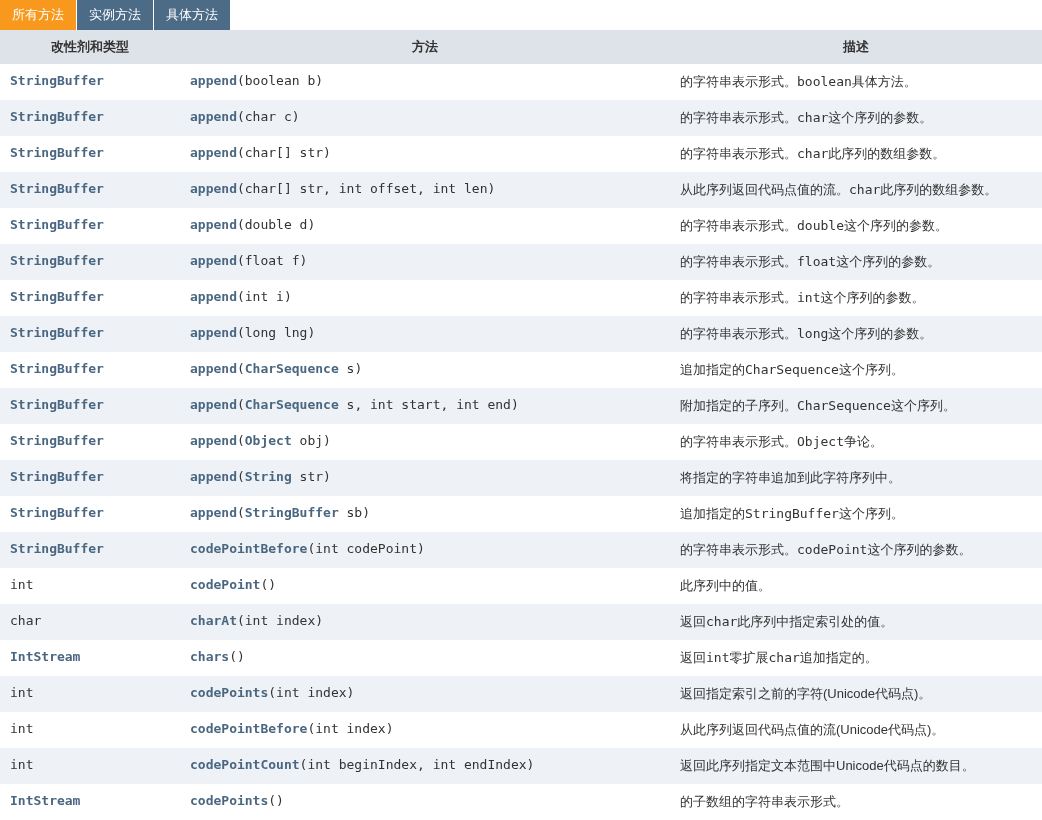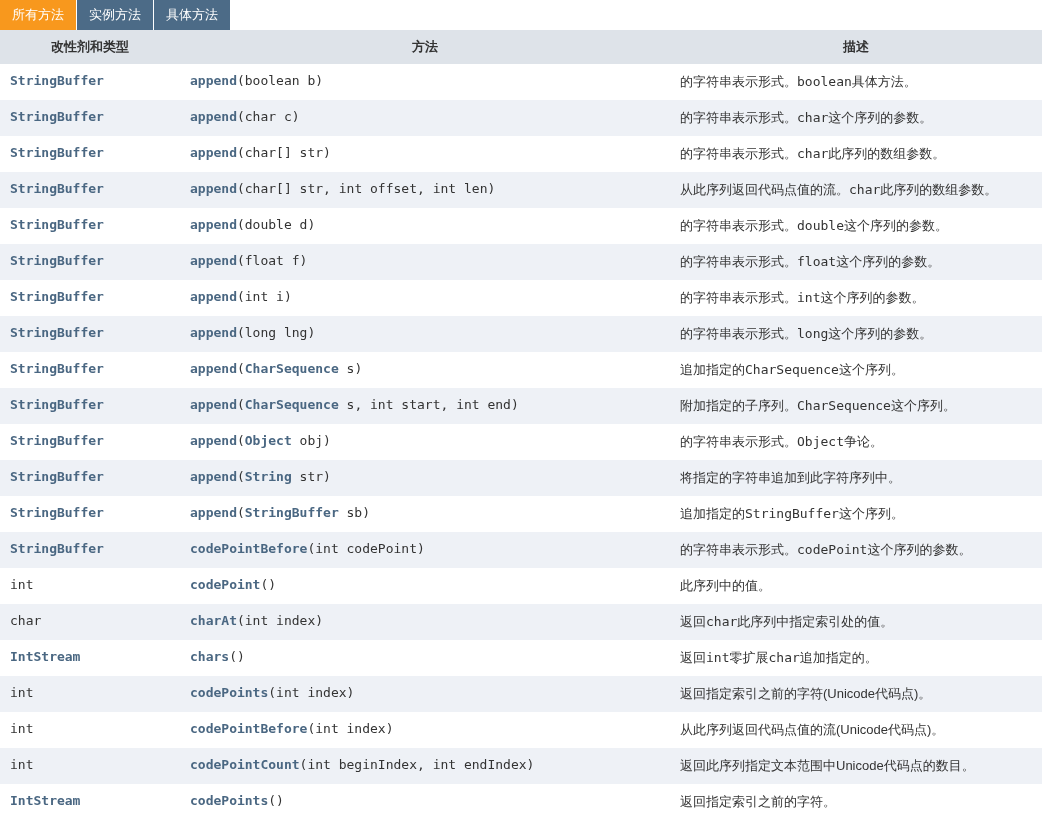--- a/index.html
+++ b/index.html
@@ -176,18 +176,18 @@
           <td><span>从此序列返回代码点值的流(Unicode代码点)。</span></td>
         </tr>
         <tr>
           <td><span class="code plain-type">int</span></td>
           <td><span class="code link">codePointCount</span><span class="code sig-part">(</span><span class="code sig-part">int</span><span class="code sig-part"> beginIndex</span><span class="code sig-part">, </span><span class="code sig-part">int</span><span class="code sig-part"> endIndex</span><span class="code sig-part">)</span></td>
           <td><span>返回此序列指定文本范围中Unicode代码点的数目。</span></td>
         </tr>
         <tr>
           <td><span class="code link">IntStream</span></td>
           <td><span class="code link">codePoints</span><span class="code sig-part">(</span><span class="code sig-part">)</span></td>
-          <td><span>返回指定索引之前的字符。</span></td>
+          <td><span>的子数组的字符串表示形式。</span></td>
         </tr>
       </tbody>
 </table>
 
 </div>
 
 </body></html>

